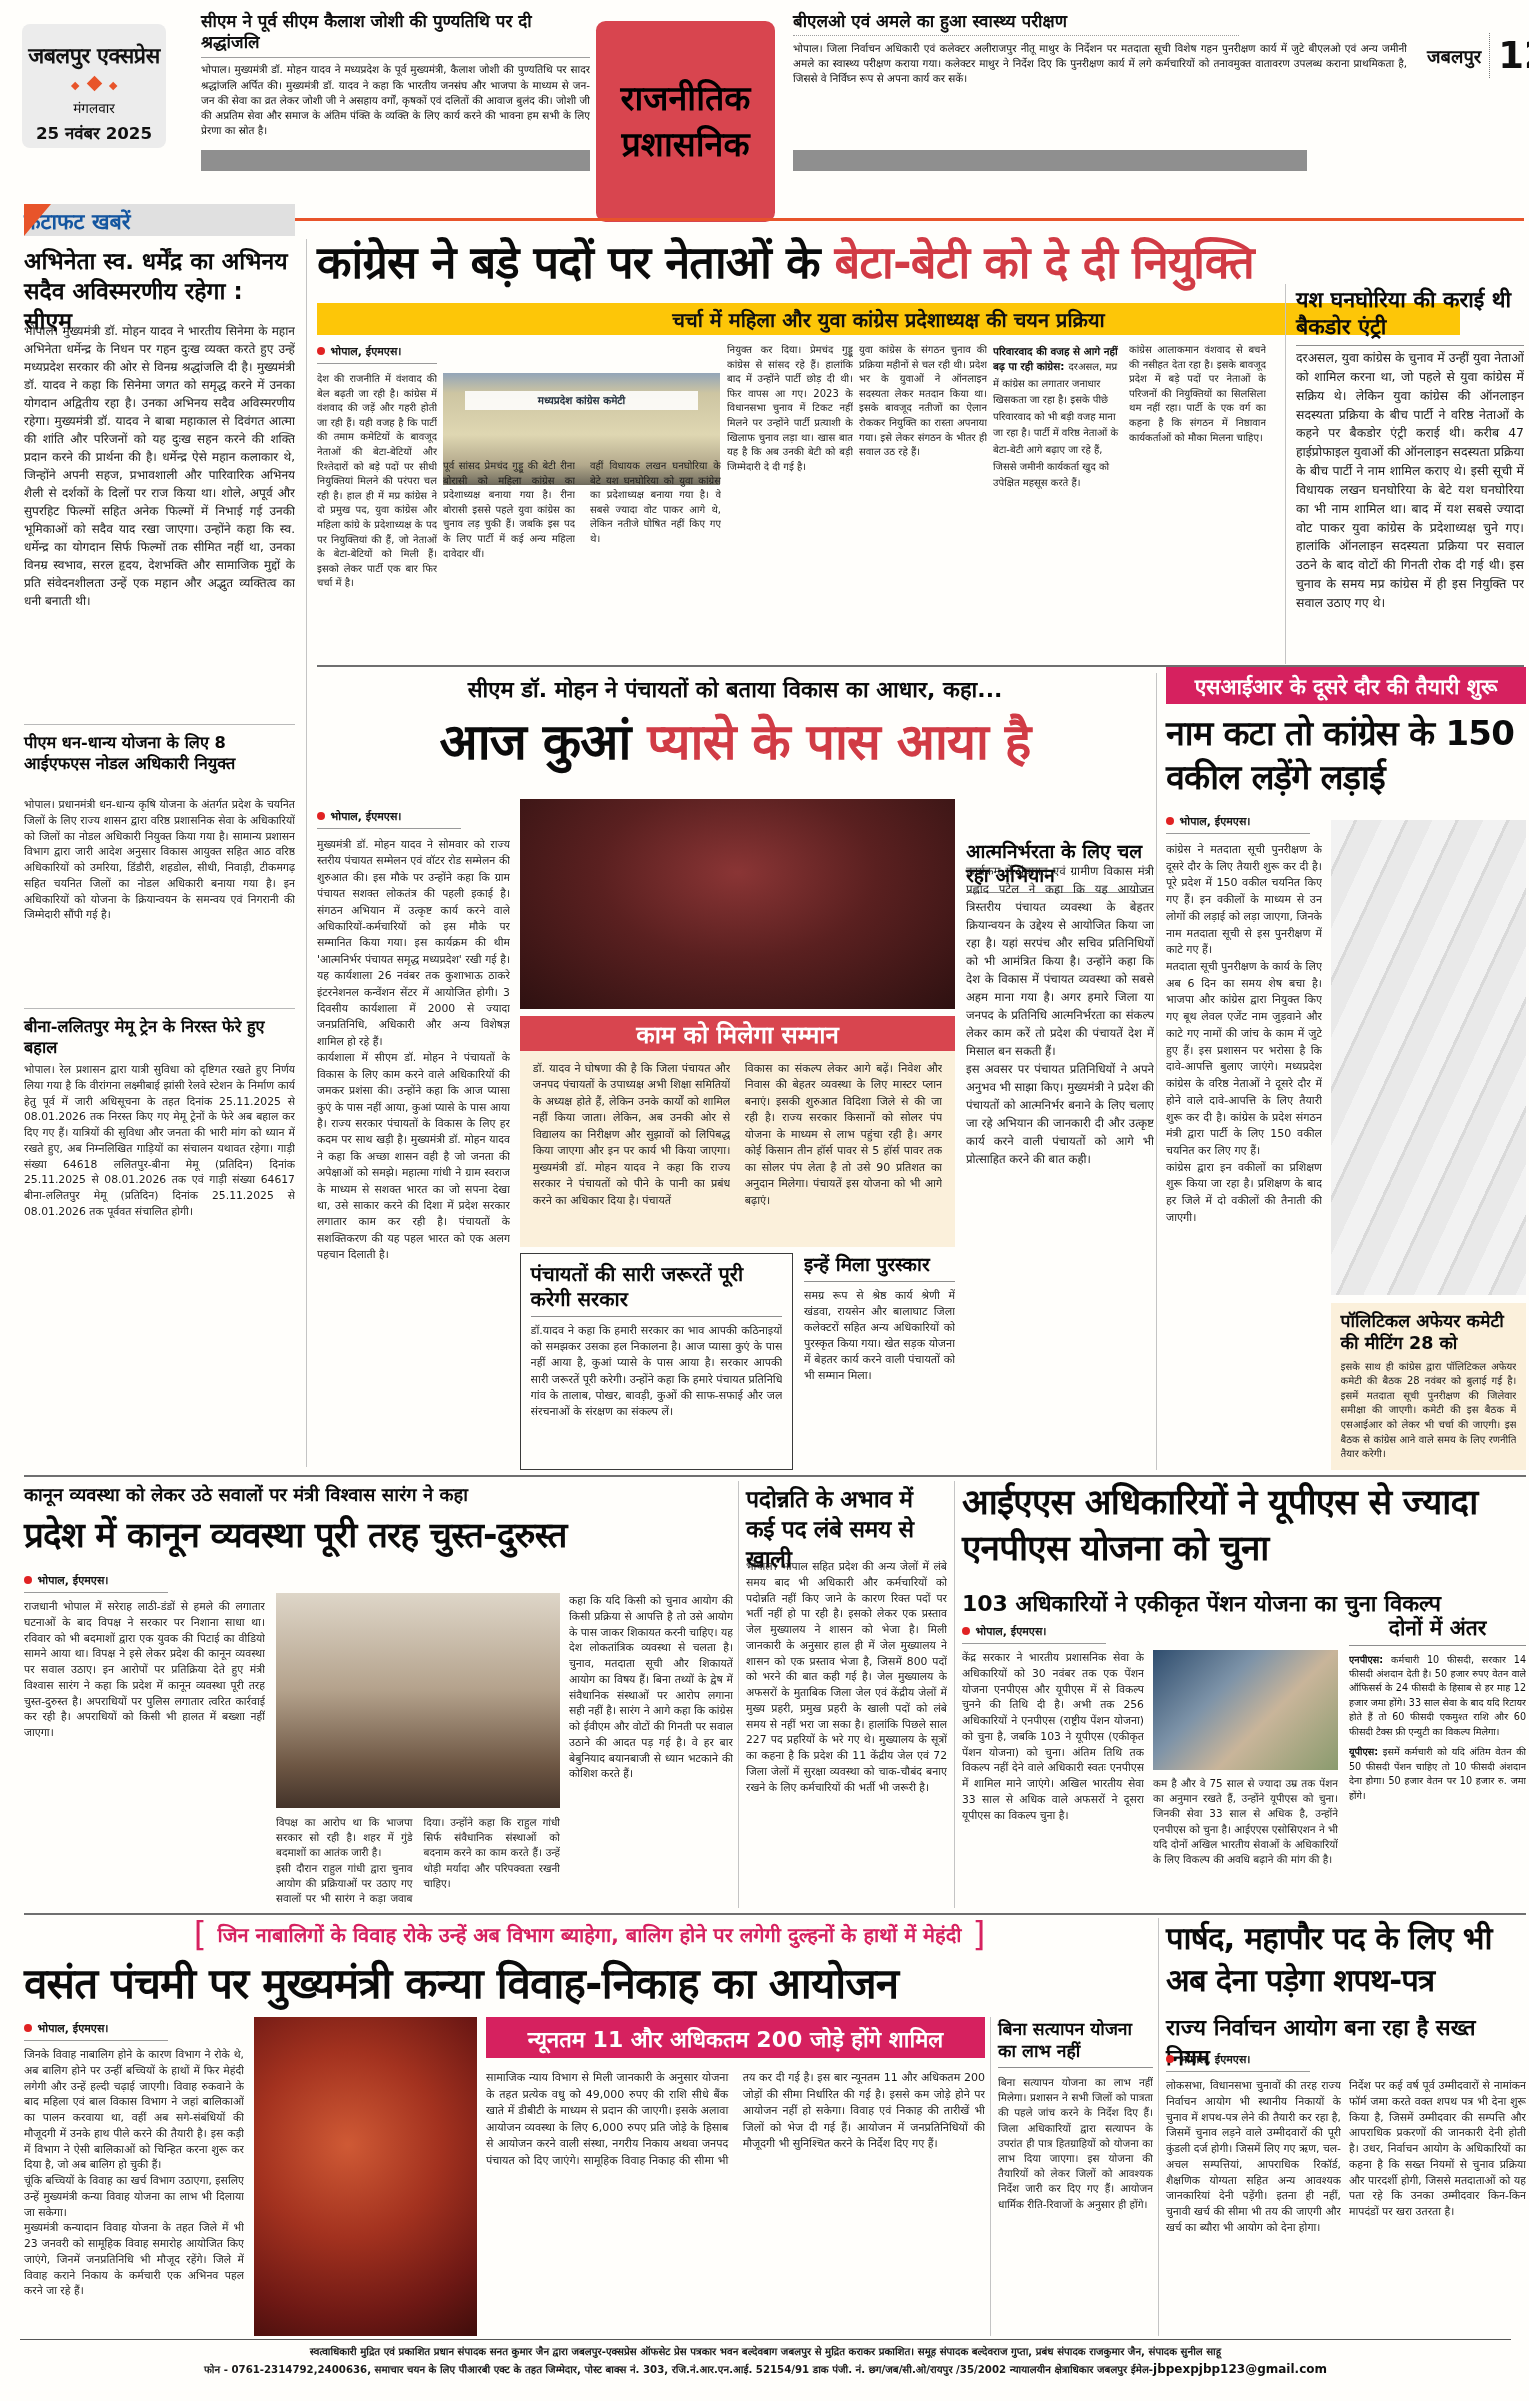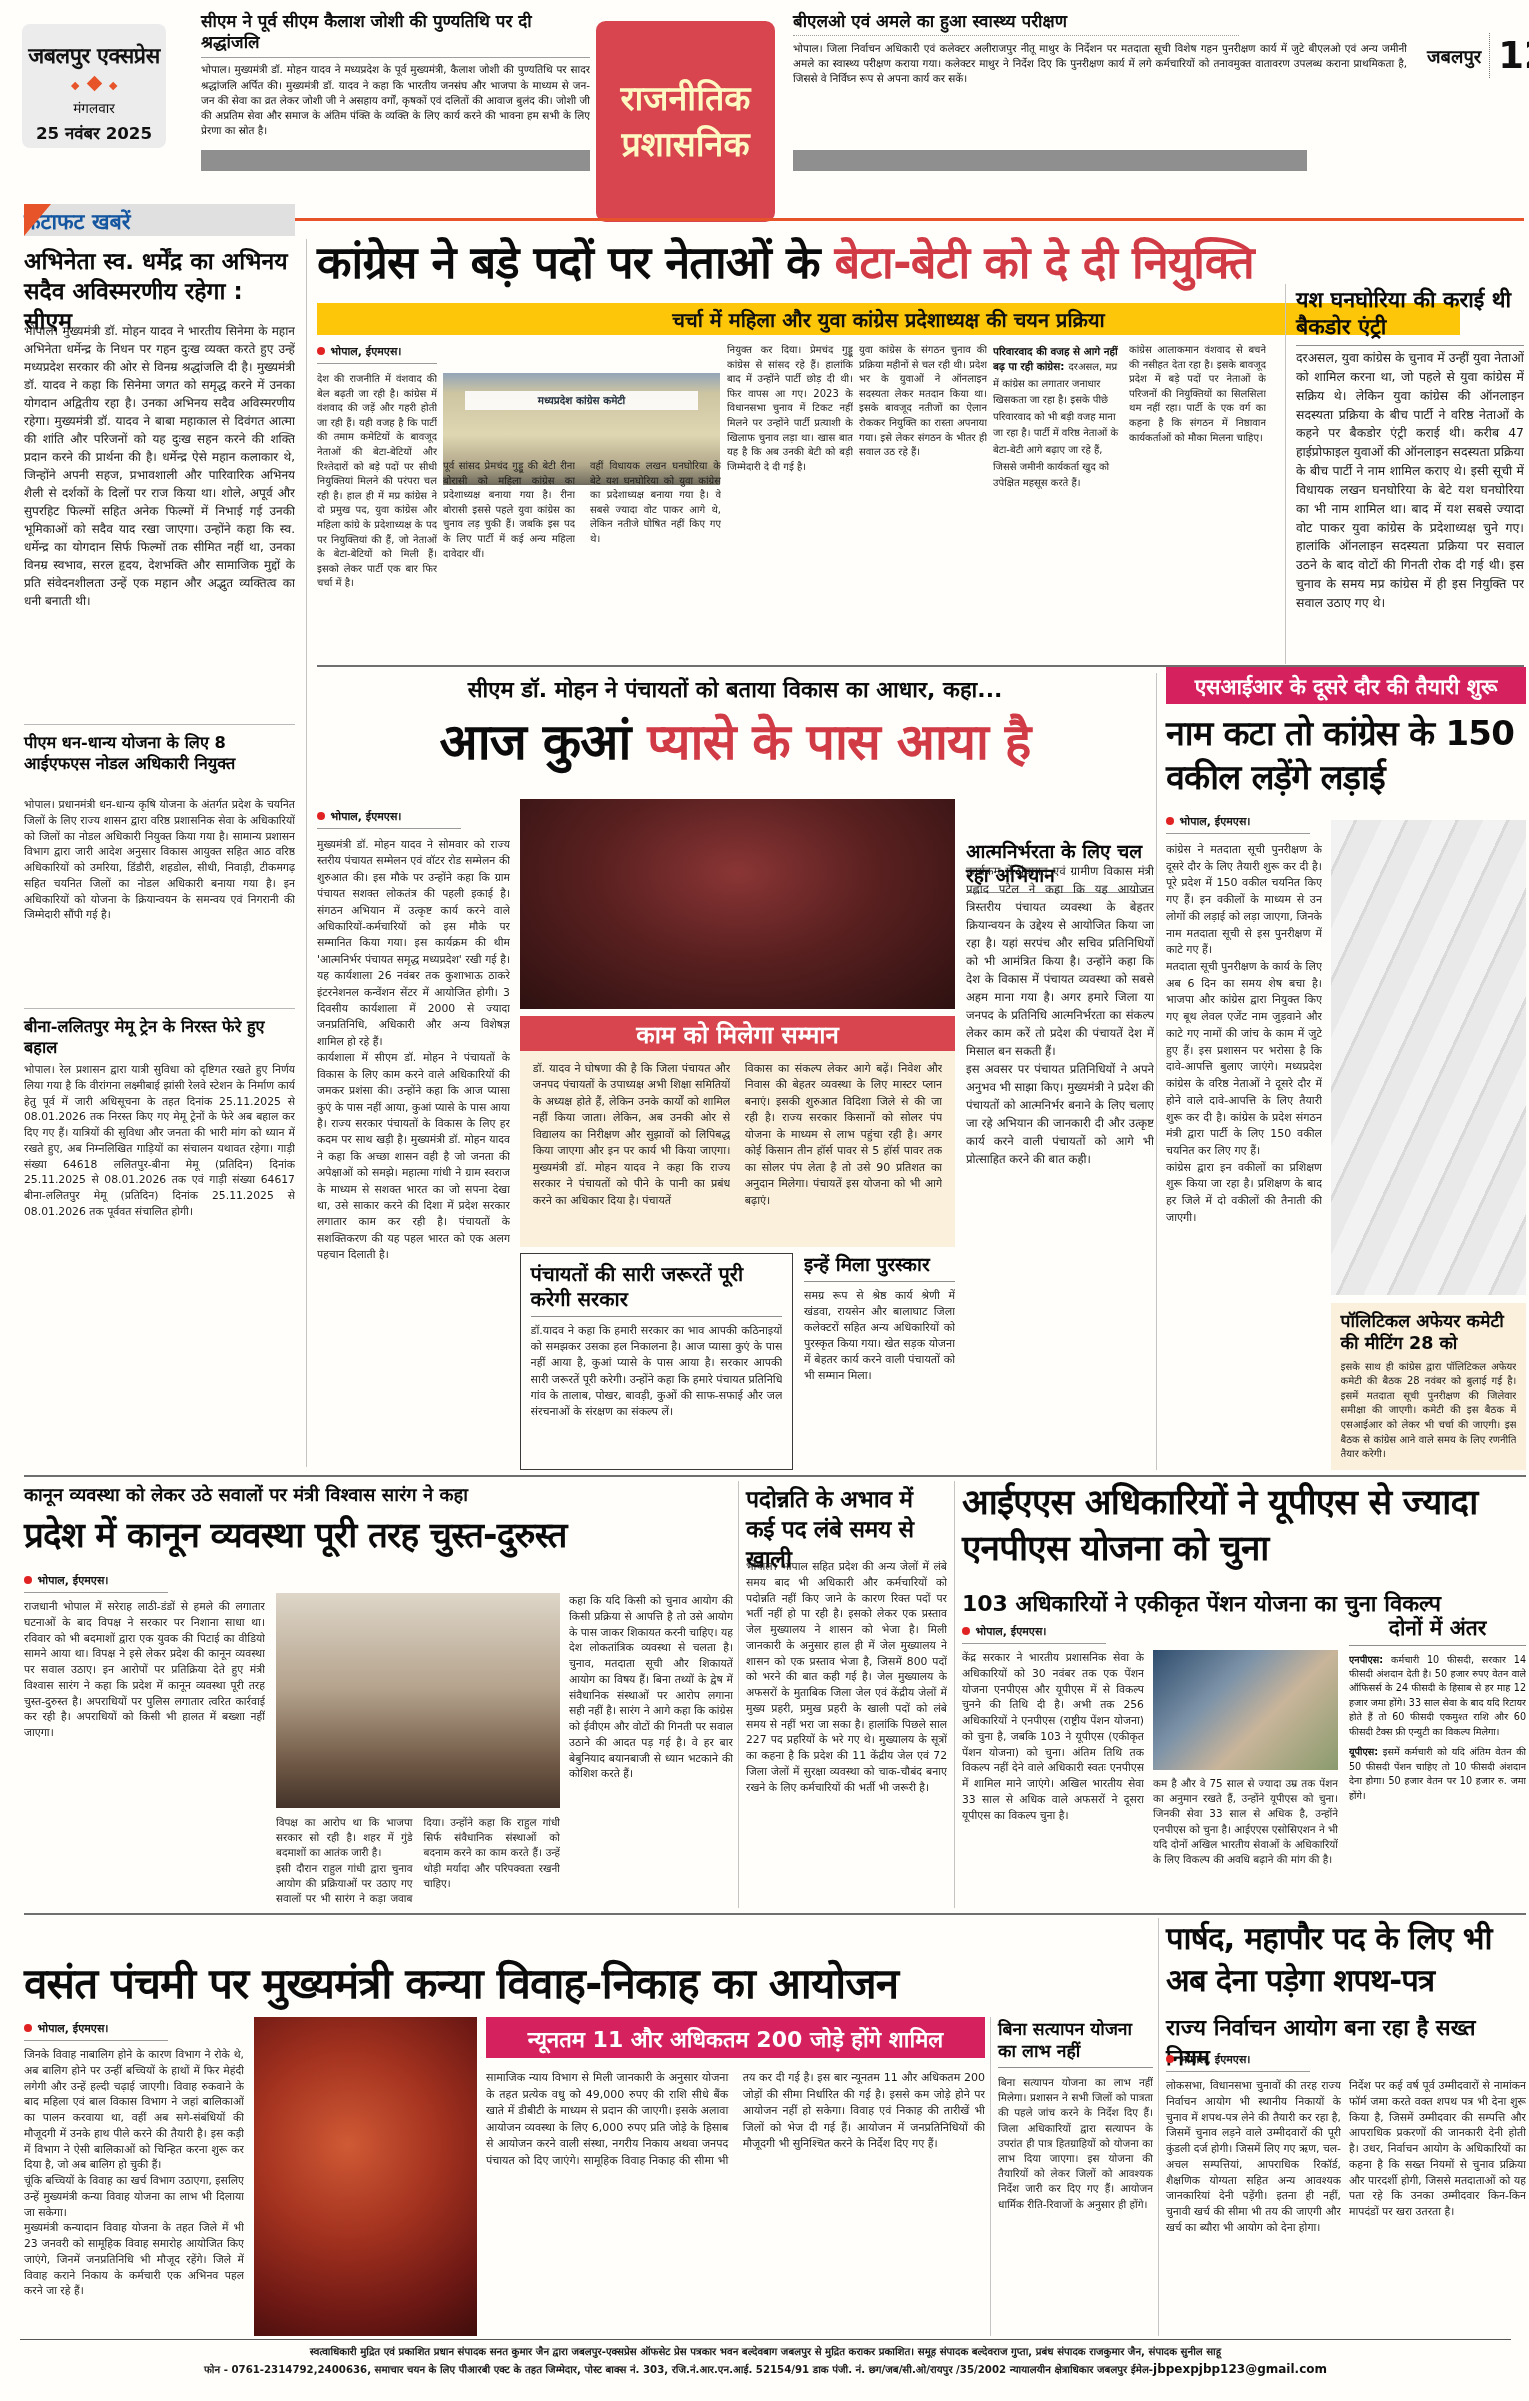--- a/index.html
+++ b/index.html
@@ -17,21 +17,21 @@
           padding-bottom:4.8px;display:flex;align-items:center;gap:5.6px;}
   .dot{width:8px;height:8px;border-radius:50%;background:#e02222;flex:0 0 auto;}
   .masthead{background:#ececec;border-radius:8px;text-align:center;padding-top:16px;box-sizing:border-box;}
   .masthead .t{font-size:21.5px;font-weight:800;letter-spacing:-0.4px;}
   .diamond{display:inline-block;background:#e8542a;transform:rotate(45deg);margin:0 3.2px;}
   .brief h3{margin:0 0 4.8px 0;font-size:17px;font-weight:800;line-height:1.25;
             border-bottom:1.6px solid #9f9f9f;padding-bottom:3.2px;}
   .brief.dotted h3{border-bottom:1.6px dotted #9f9f9f;}
   .brief .bt{font-size:10.4px;line-height:1.45;text-align:justify;overflow:hidden;}
   .graybar{background:#8f8f8f;}
-  .section-box{background:#d8454f;border-radius:9.6px;color:#fef9c3;display:flex;flex-direction:column;
+  .section-box{background:#d8454f;border-radius:9.6px;color:#000000;display:flex;flex-direction:column;
                justify-content:center;align-items:center;font-size:34px;font-weight:800;line-height:1.35;}
   .pagetag{display:flex;align-items:center;gap:8px;}
   .pagetag .city{font-size:18.3px;font-weight:800;}
   .pagetag .sep{border-left:1.6px dotted #777;height:45px;}
   .pagetag .num{font-size:37px;font-weight:800;}
   .qn-header{background:#e0e0e0;position:relative;display:flex;align-items:center;justify-content:flex-start;}
   .qn-header .lbl{color:#1456a0;font-size:21.5px;font-weight:800;}
   .qn-header .tri{position:absolute;left:0;top:0;width:0;height:0;
                   border-top:32px solid #e8542a;border-right:27px solid transparent;}
   .strap{background:#fdc608;display:flex;align-items:center;justify-content:center;
@@ -232,20 +232,23 @@
       <span>कर्मचारी 10 फीसदी, सरकार 14 फीसदी अंशदान देती है। 50 हजार रुपए वेतन वाले ऑफिसर्स के 24 फीसदी के हिसाब से हर माह 12 हजार जमा होंगे। 33 साल सेवा के बाद यदि रिटायर होते हैं तो 60 फीसदी एकमुश्त राशि और 60 फीसदी टैक्स फ्री एन्युटी का विकल्प मिलेगा।</span>
     </div>
     <div style="margin-top:6.4px;font-size:9.6px;line-height:1.5;text-align:justify;">
       <span style="font-weight:800;">यूपीएस:</span>
       <span>इसमें कर्मचारी को यदि अंतिम वेतन की 50 फीसदी पेंशन चाहिए तो 10 फीसदी अंशदान देना होगा। 50 हजार वेतन पर 10 हजार रु. जमा होंगे।</span>
     </div>
   </div>
 
   <div class="abs rule-h-dark" style="left:24px;top:1913px;width:1502px;"></div>
 
+  <div class="abs bracket-kicker" style="left:24px;top:1918px;width:1131px;height:32px;">
+    <span>जिन नाबालिगों के विवाह रोके उन्हें अब विभाग ब्याहेगा, बालिग होने पर लगेगी दुल्हनों के हाथों में मेहंदी</span>
+  </div>
   <div class="abs head nowrap" style="left:24px;top:1953px;width:1131px;font-size:42px;letter-spacing:-0.8px;">वसंत पंचमी पर मुख्यमंत्री कन्या विवाह-निकाह का आयोजन</div>
   <div class="abs byline" style="left:24px;top:2020px;width:144px;">
     <span class="dot"></span>
     <span>भोपाल, ईएमएस।</span>
   </div>
   <div class="abs body-text" style="left:24px;top:2047px;width:220px;height:289px;">जिनके विवाह नाबालिग होने के कारण विभाग ने रोके थे, अब बालिग होने पर उन्हीं बच्चियों के हाथों में फिर मेहंदी लगेगी और उन्हें हल्दी चढ़ाई जाएगी। विवाह रुकवाने के बाद महिला एवं बाल विकास विभाग ने जहां बालिकाओं का पालन करवाया था, वहीं अब सगे-संबंधियों की मौजूदगी में उनके हाथ पीले करने की तैयारी है। इस कड़ी में विभाग ने ऐसी बालिकाओं को चिन्हित करना शुरू कर दिया है, जो अब बालिग हो चुकी हैं।
 चूंकि बच्चियों के विवाह का खर्च विभाग उठाएगा, इसलिए उन्हें मुख्यमंत्री कन्या विवाह योजना का लाभ भी दिलाया जा सकेगा।
 मुख्यमंत्री कन्यादान विवाह योजना के तहत जिले में भी 23 जनवरी को सामूहिक विवाह समारोह आयोजित किए जाएंगे, जिनमें जनप्रतिनिधि भी मौजूद रहेंगे। जिले में विवाह कराने निकाय के कर्मचारी एक अभिनव पहल करने जा रहे हैं।</div>
   <div class="abs photo ph-mehndi" style="left:254px;top:2017px;width:223px;height:319px;"></div>
   <div class="abs kicker-bar" style="left:486px;top:2017px;width:499px;height:41px;font-size:22px;">न्यूनतम 11 और अधिकतम 200 जोड़े होंगे शामिल</div>

